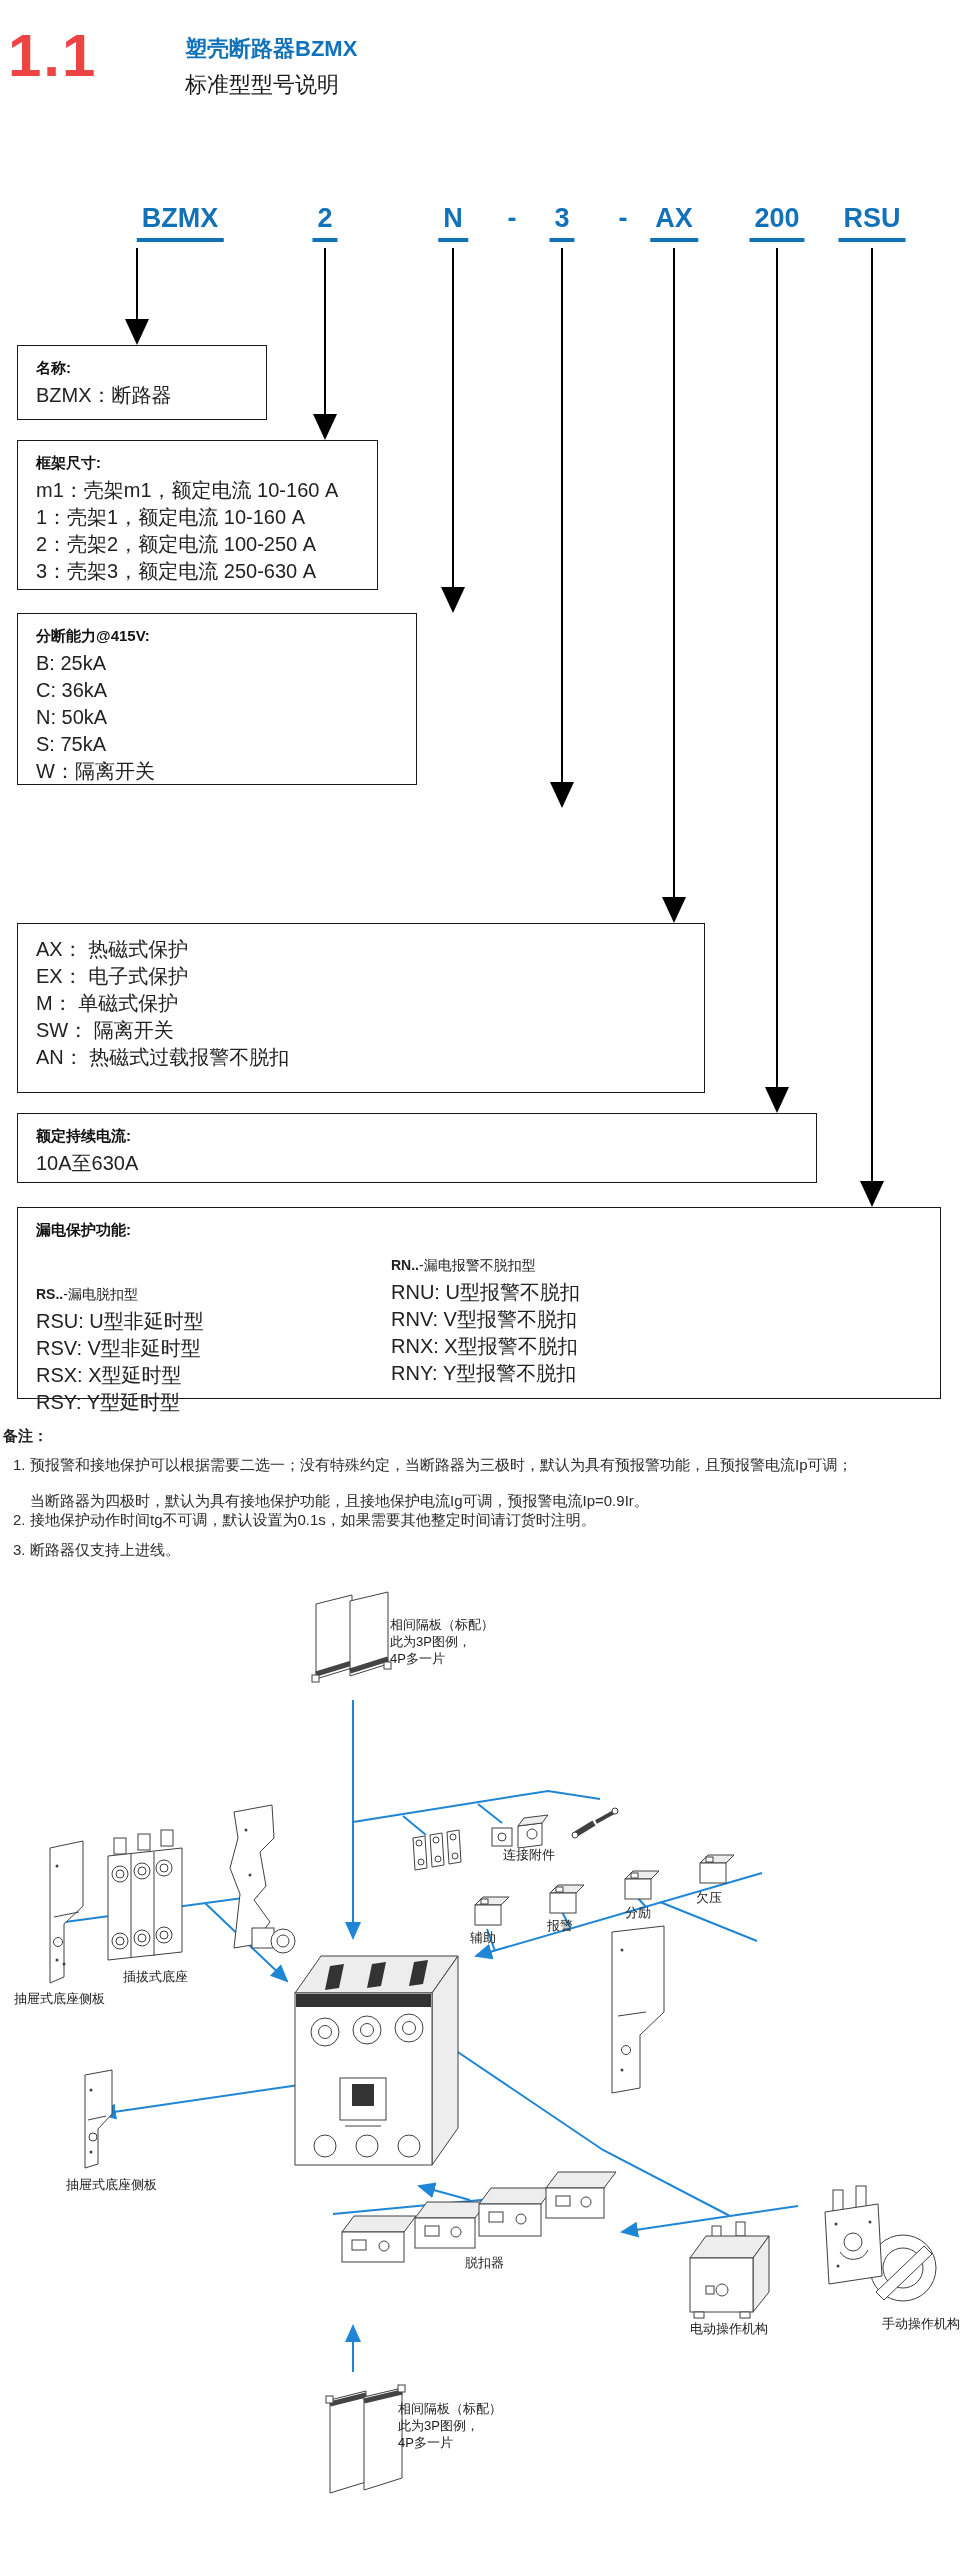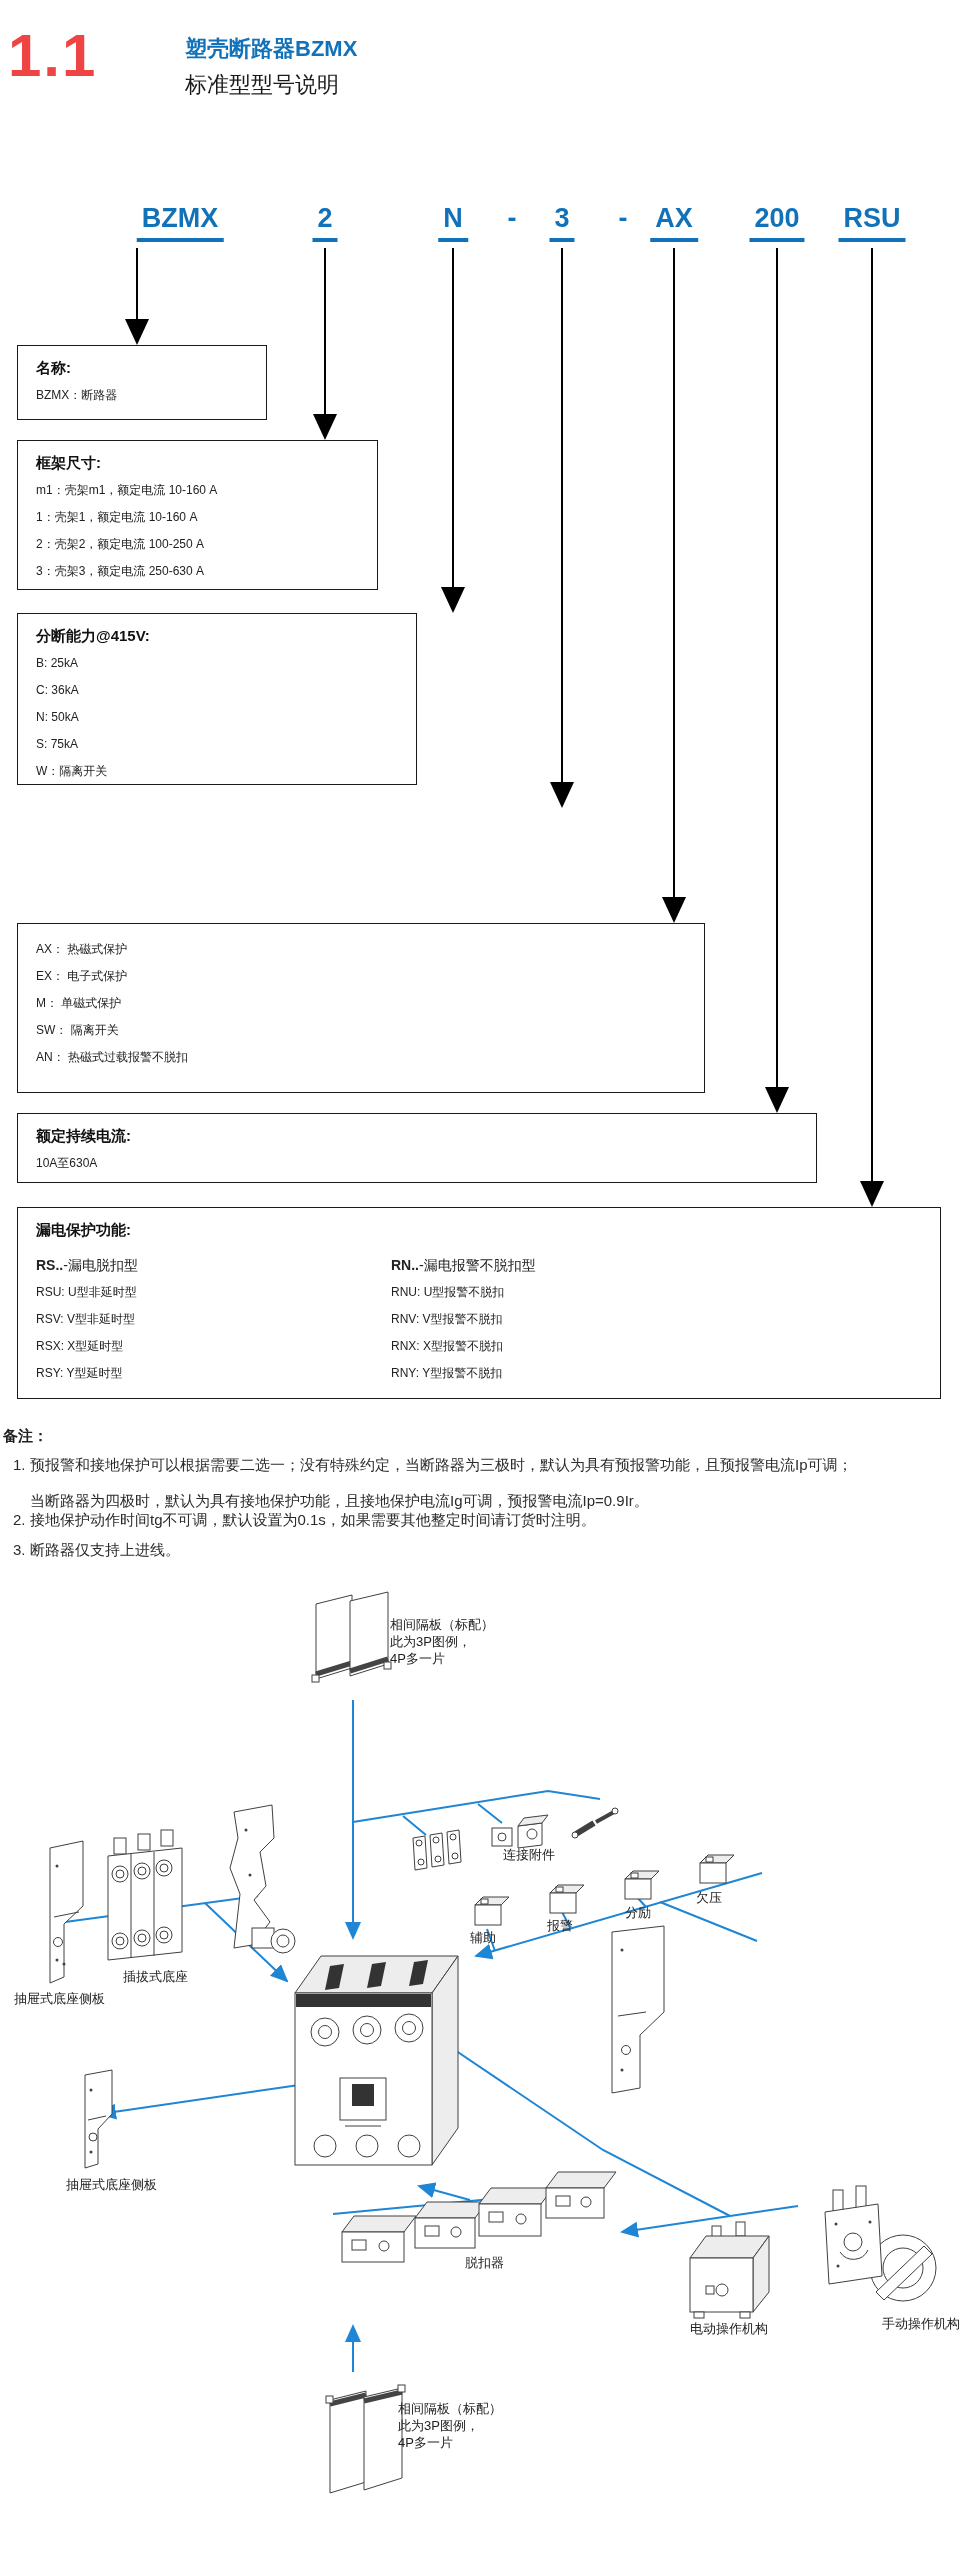--- a/index.html
+++ b/index.html
@@ -16,21 +16,21 @@
             padding:0 5px 4px 5px;border-bottom:4px solid #1272B9;white-space:nowrap;}
   .code-dash{border-bottom:none;}
   
   .tree-arrow{position:absolute;transform:translateX(-50%);display:flex;flex-direction:column;align-items:center;}
   .tree-arrow .shaft{width:0;border-left:2px solid #000;flex:1;}
   .tree-arrow .head{width:0;height:0;border-left:12px solid transparent;border-right:12px solid transparent;border-top:26px solid #000;}
   
   .spec-box{position:absolute;border:1.5px solid #1a1a1a;background:#fff;box-sizing:border-box;
             padding:12px 10px 0 18px;}
   .spec-title{font-size:15px;font-weight:bold;color:#111;line-height:20px;margin-bottom:4px;}
-  .spec-line{font-size:12px;color:#222;line-height:27px;white-space:nowrap;}
+  .spec-line{font-size:20px;color:#222;line-height:27px;white-space:nowrap;}
   .leak-col{position:absolute;top:44px;}
   .leak-head{font-size:14px;color:#222;line-height:27px;}
   .leak-head b{font-weight:bold;}
   
   .note-title{font-size:15px;font-weight:bold;color:#222;}
   .note-line{font-size:15px;color:#2c2c2c;white-space:nowrap;}
   
   .dlabel{position:absolute;font-size:13px;color:#222;line-height:17px;white-space:pre-line;}
   svg .part{stroke:#404040;stroke-width:1;fill:#ffffff;}
   svg .dark{fill:#333;stroke:none;}
@@ -116,21 +116,21 @@
     <div class="spec-line">AN： 热磁式过载报警不脱扣</div>
   </div>
 
   <div class="spec-box" style="left:17px;top:1113px;width:800px;height:70px;">
     <div class="spec-title">额定持续电流:</div>
     <div class="spec-line">10A至630A</div>
   </div>
 
   <div class="spec-box" style="left:17px;top:1207px;width:924px;height:192px;">
     <div class="spec-title">漏电保护功能:</div>
-    <div class="leak-col" style="left:18px;">
+    <div class="leak-col" style="left:18px;margin-top:29px;">
       <div class="leak-head"><b>RS..</b><span>-漏电脱扣型</span></div>
       <div class="spec-line">RSU: U型非延时型</div>
       <div class="spec-line">RSV: V型非延时型</div>
       <div class="spec-line">RSX: X型延时型</div>
       <div class="spec-line">RSY: Y型延时型</div>
     </div>
     <div class="leak-col" style="left:373px;">
       <div class="leak-head"><b>RN..</b><span>-漏电报警不脱扣型</span></div>
       <div class="spec-line">RNU: U型报警不脱扣</div>
       <div class="spec-line">RNV: V型报警不脱扣</div>

